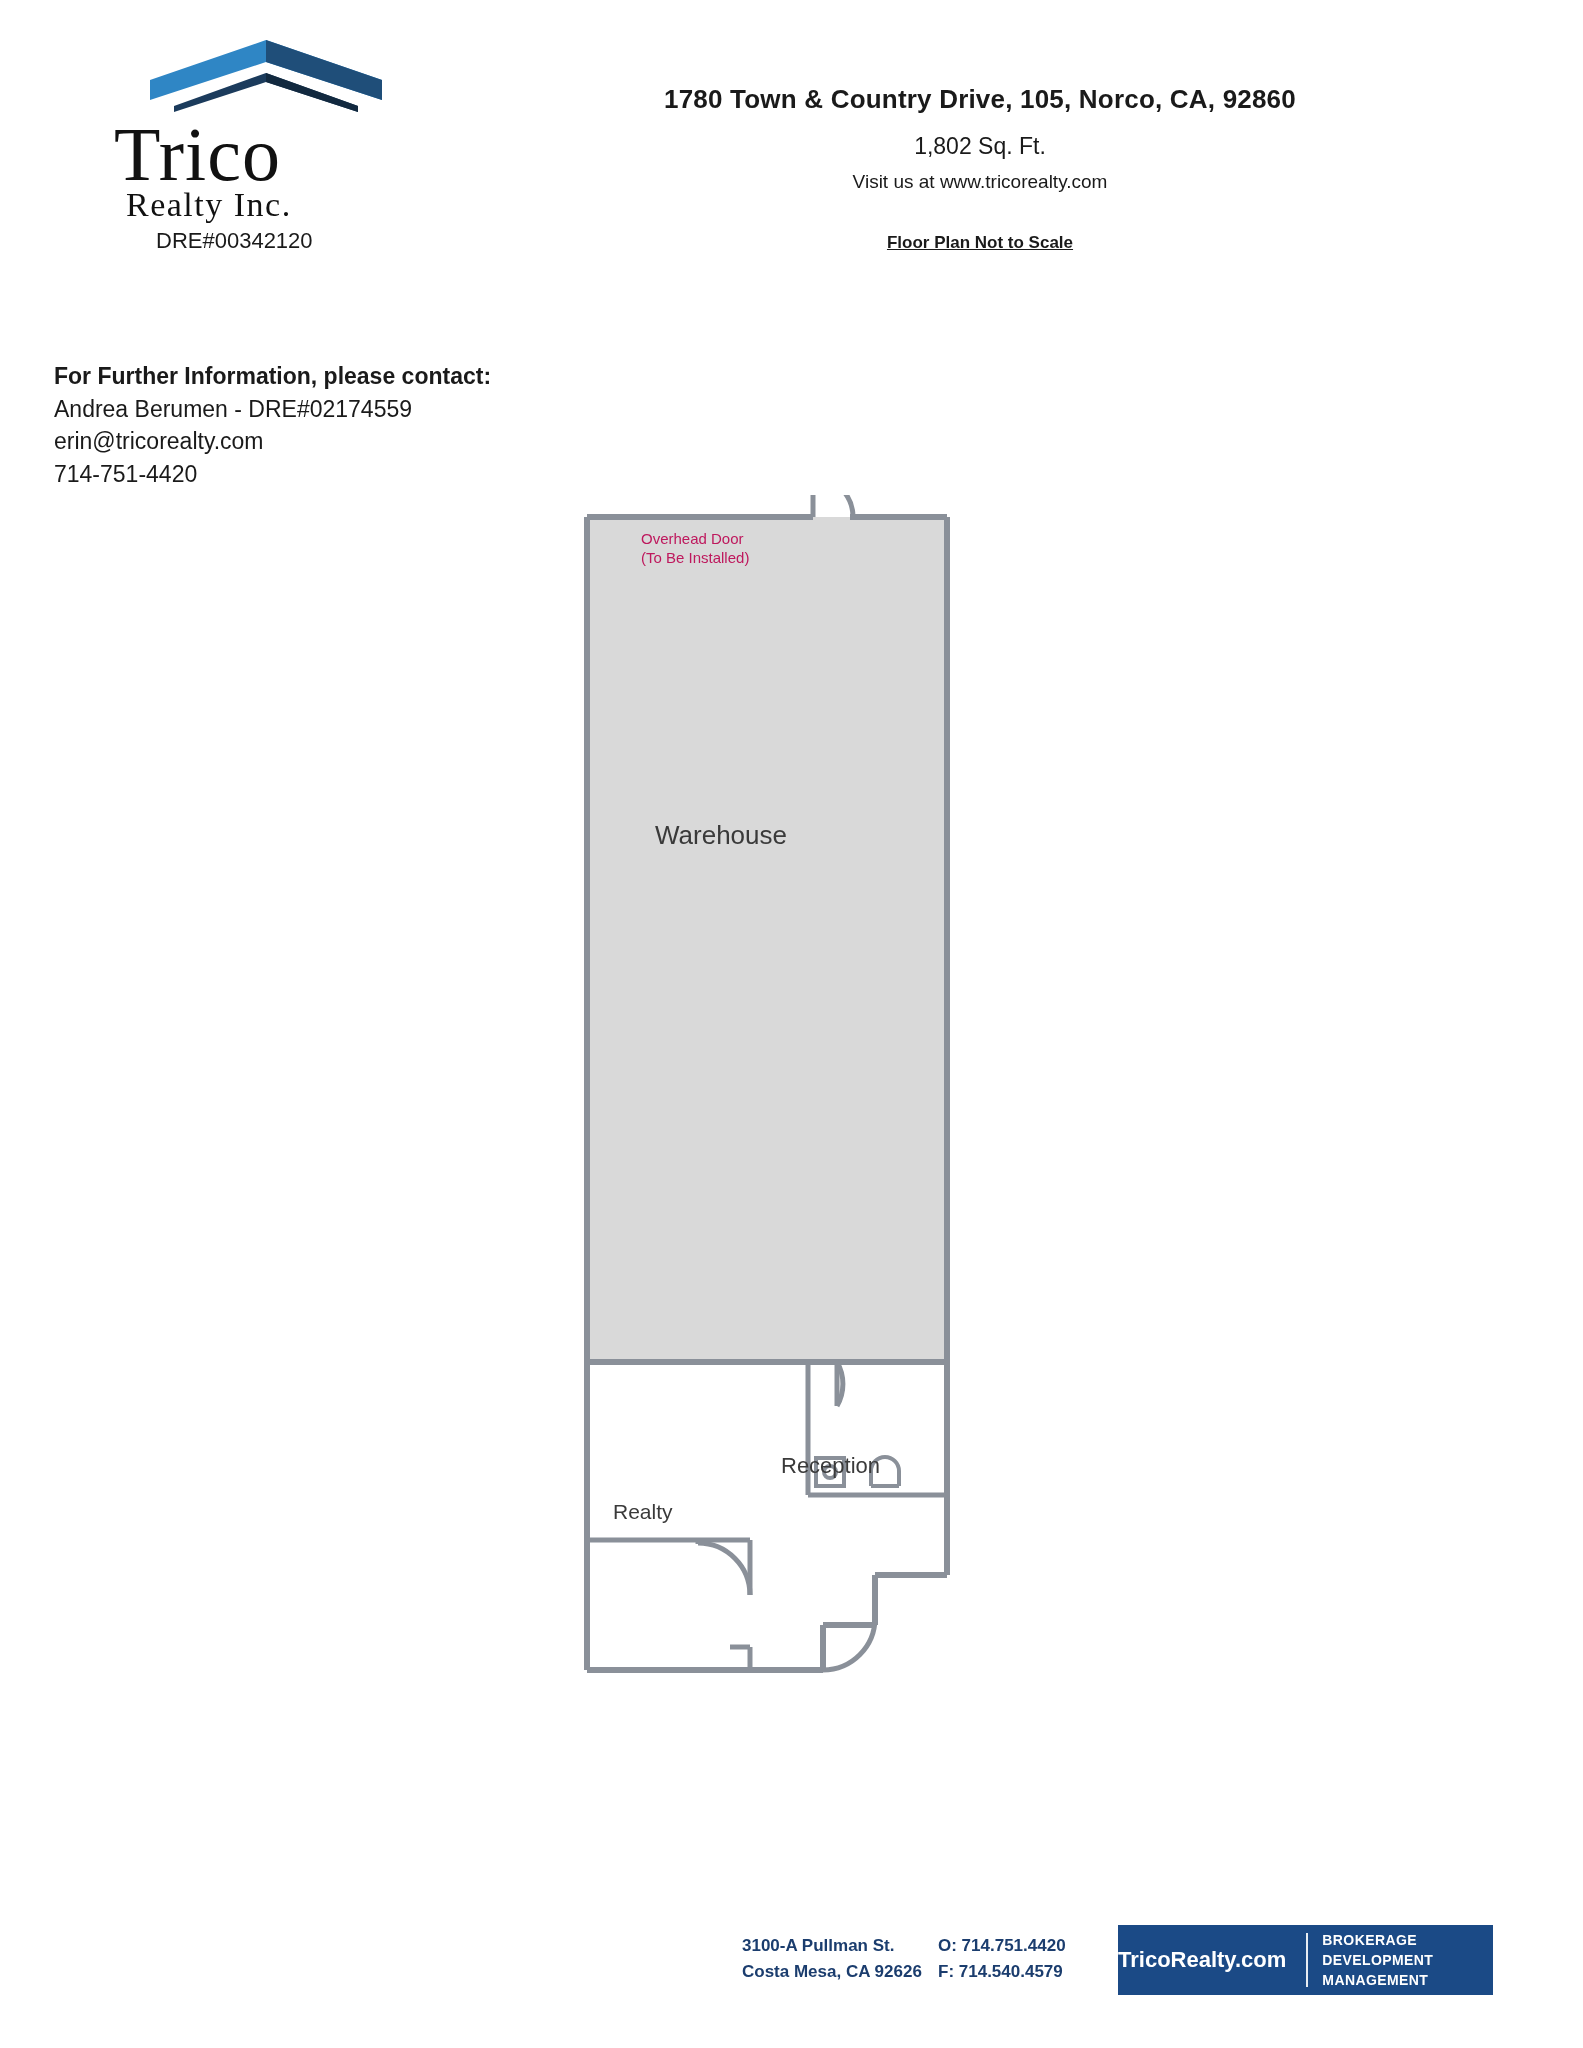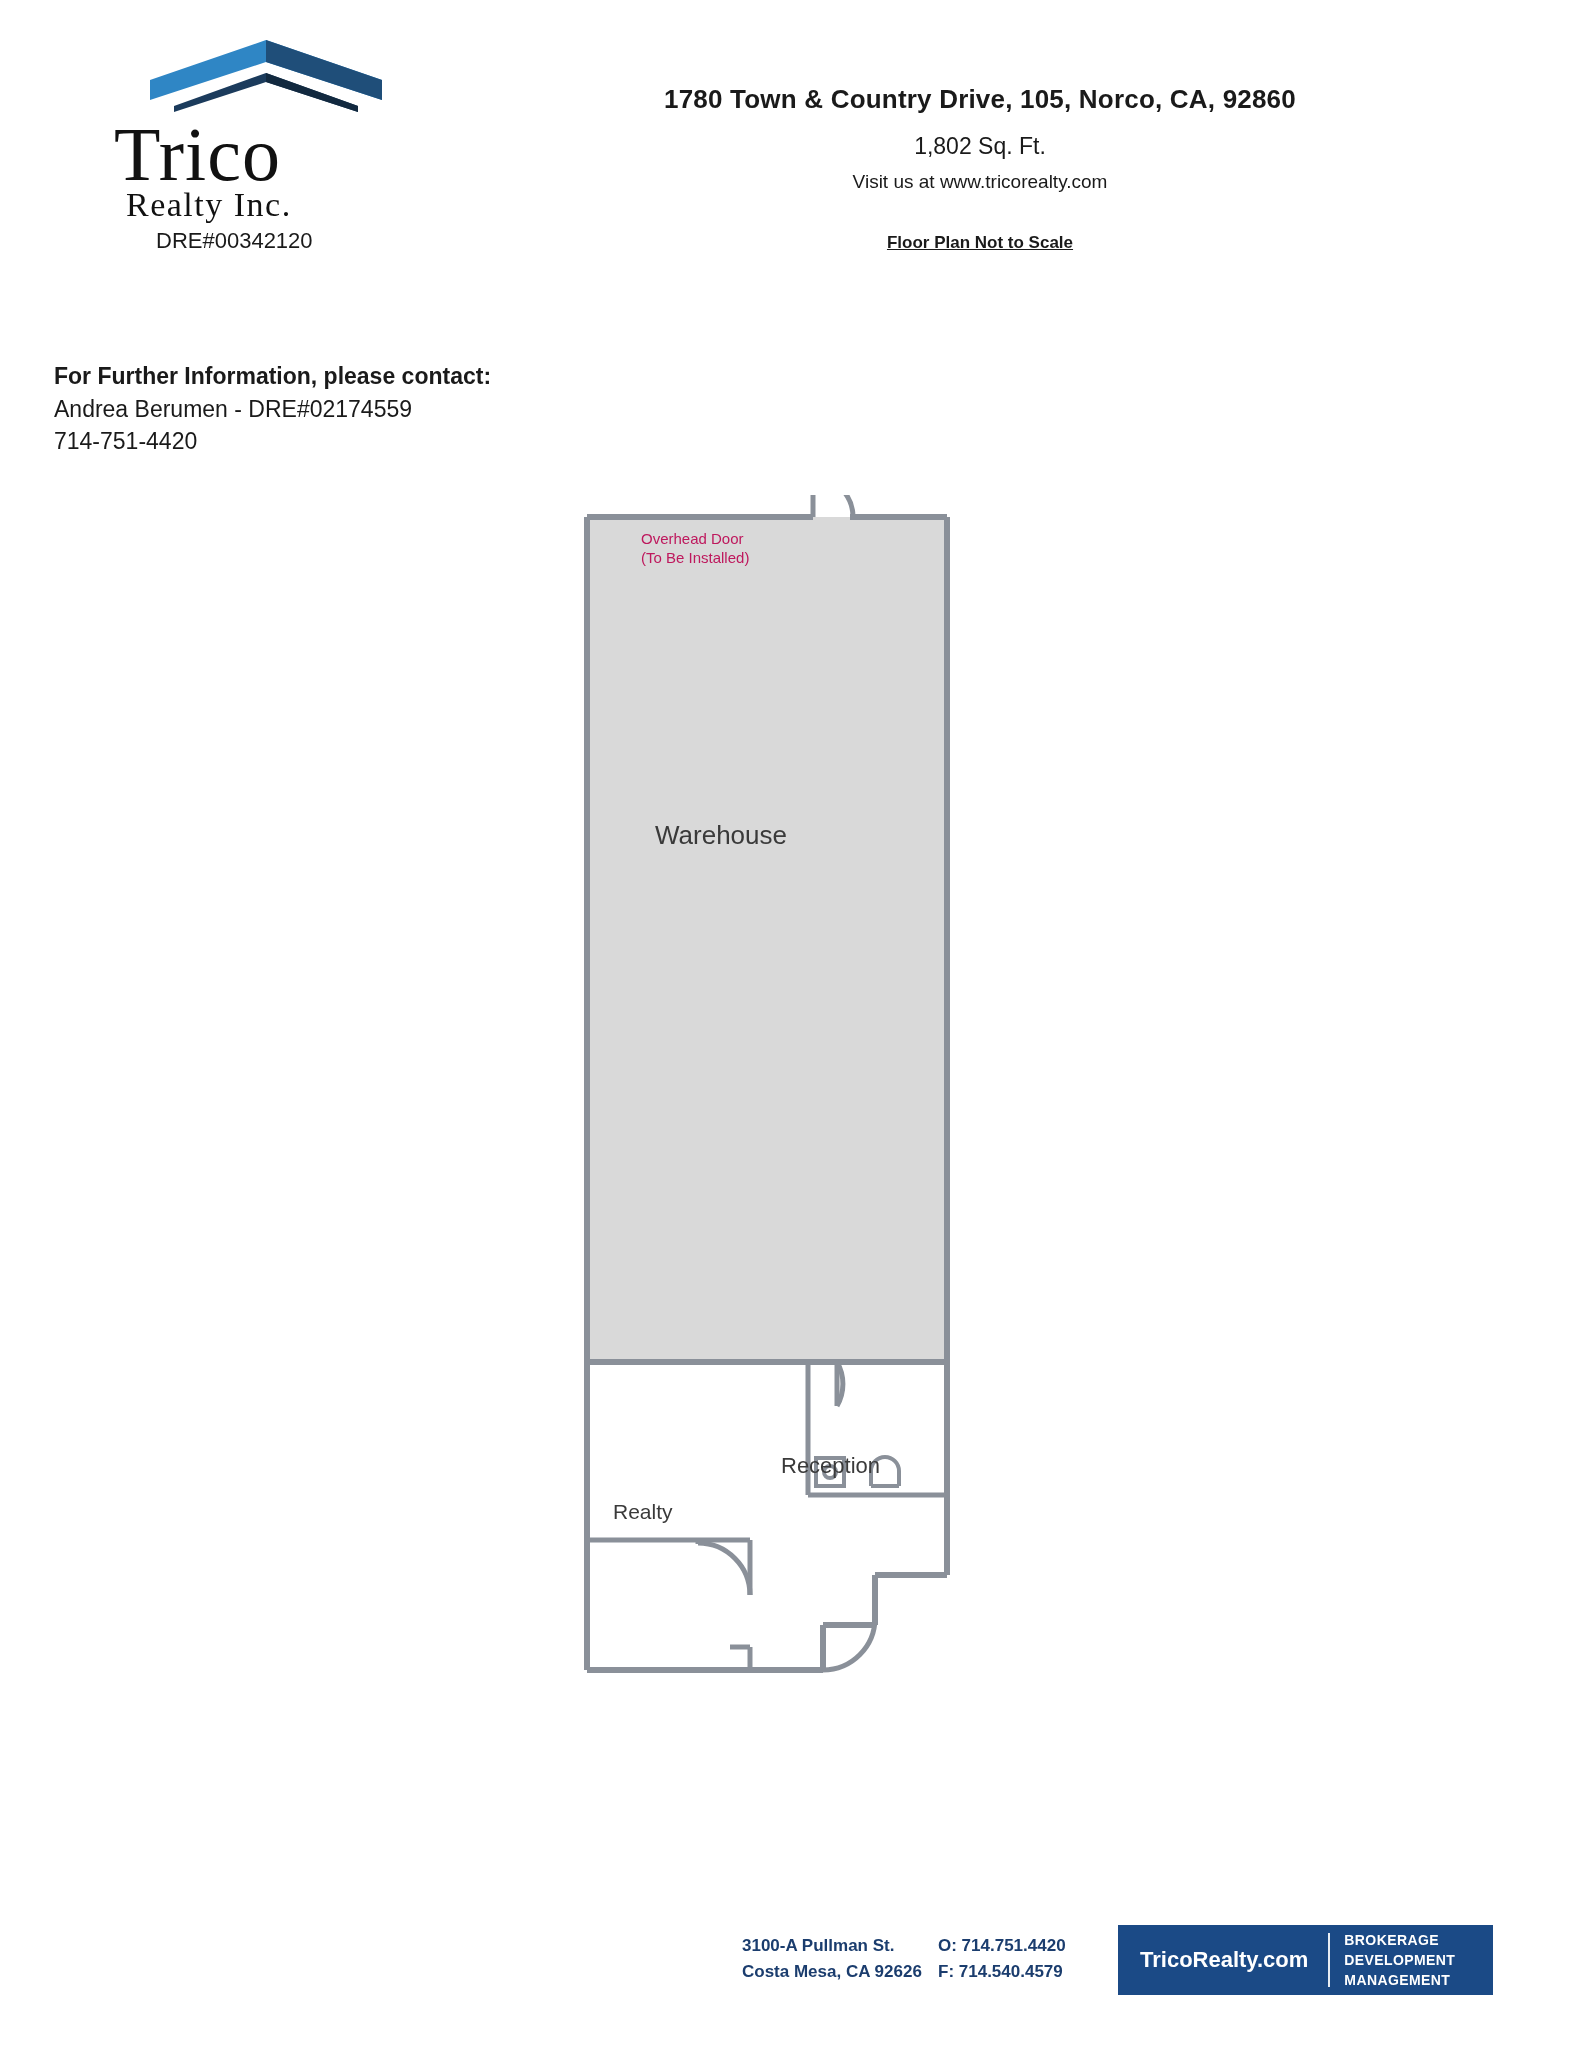--- a/index.html
+++ b/index.html
@@ -169,21 +169,20 @@
     width: 375px;
     height: 70px;
     background: #1b4a86;
     display: flex;
     align-items: center;
   }
   .f-badge-site {
     color: #ffffff;
     font-size: 22px;
     font-weight: bold;
-    padding-left: 22px;
     white-space: nowrap;
   }
   .f-badge-divider {
     width: 2px;
     height: 54px;
     background: #ffffff;
     margin-left: 20px;
     margin-right: 14px;
     opacity: 0.9;
   }
@@ -215,20 +214,21 @@
 <div class="header-center">
   <div class="hdr-title">1780 Town &amp; Country Drive, 105, Norco, CA, 92860</div>
   <div class="hdr-sqft">1,802 Sq. Ft.</div>
   <div class="hdr-visit">Visit us at www.tricorealty.com</div>
   <div class="hdr-scale">Floor Plan Not to Scale</div>
 </div>
 
 <div class="contact">
   <div class="c-head">For Further Information, please contact:</div>
   <div>Andrea Berumen - DRE#02174559</div>
+  <div>erin@tricorealty.com</div>
   <div>714-751-4420</div>
 </div>
 
 <div class="plan">
   <svg width="420" height="1320" viewBox="0 0 420 1320">
 
     <rect x="22" y="22" width="360" height="845" fill="#d9d9d9" stroke="none"></rect>
 
     <rect x="22" y="867" width="360" height="400" fill="#ffffff" stroke="none"></rect>
 

